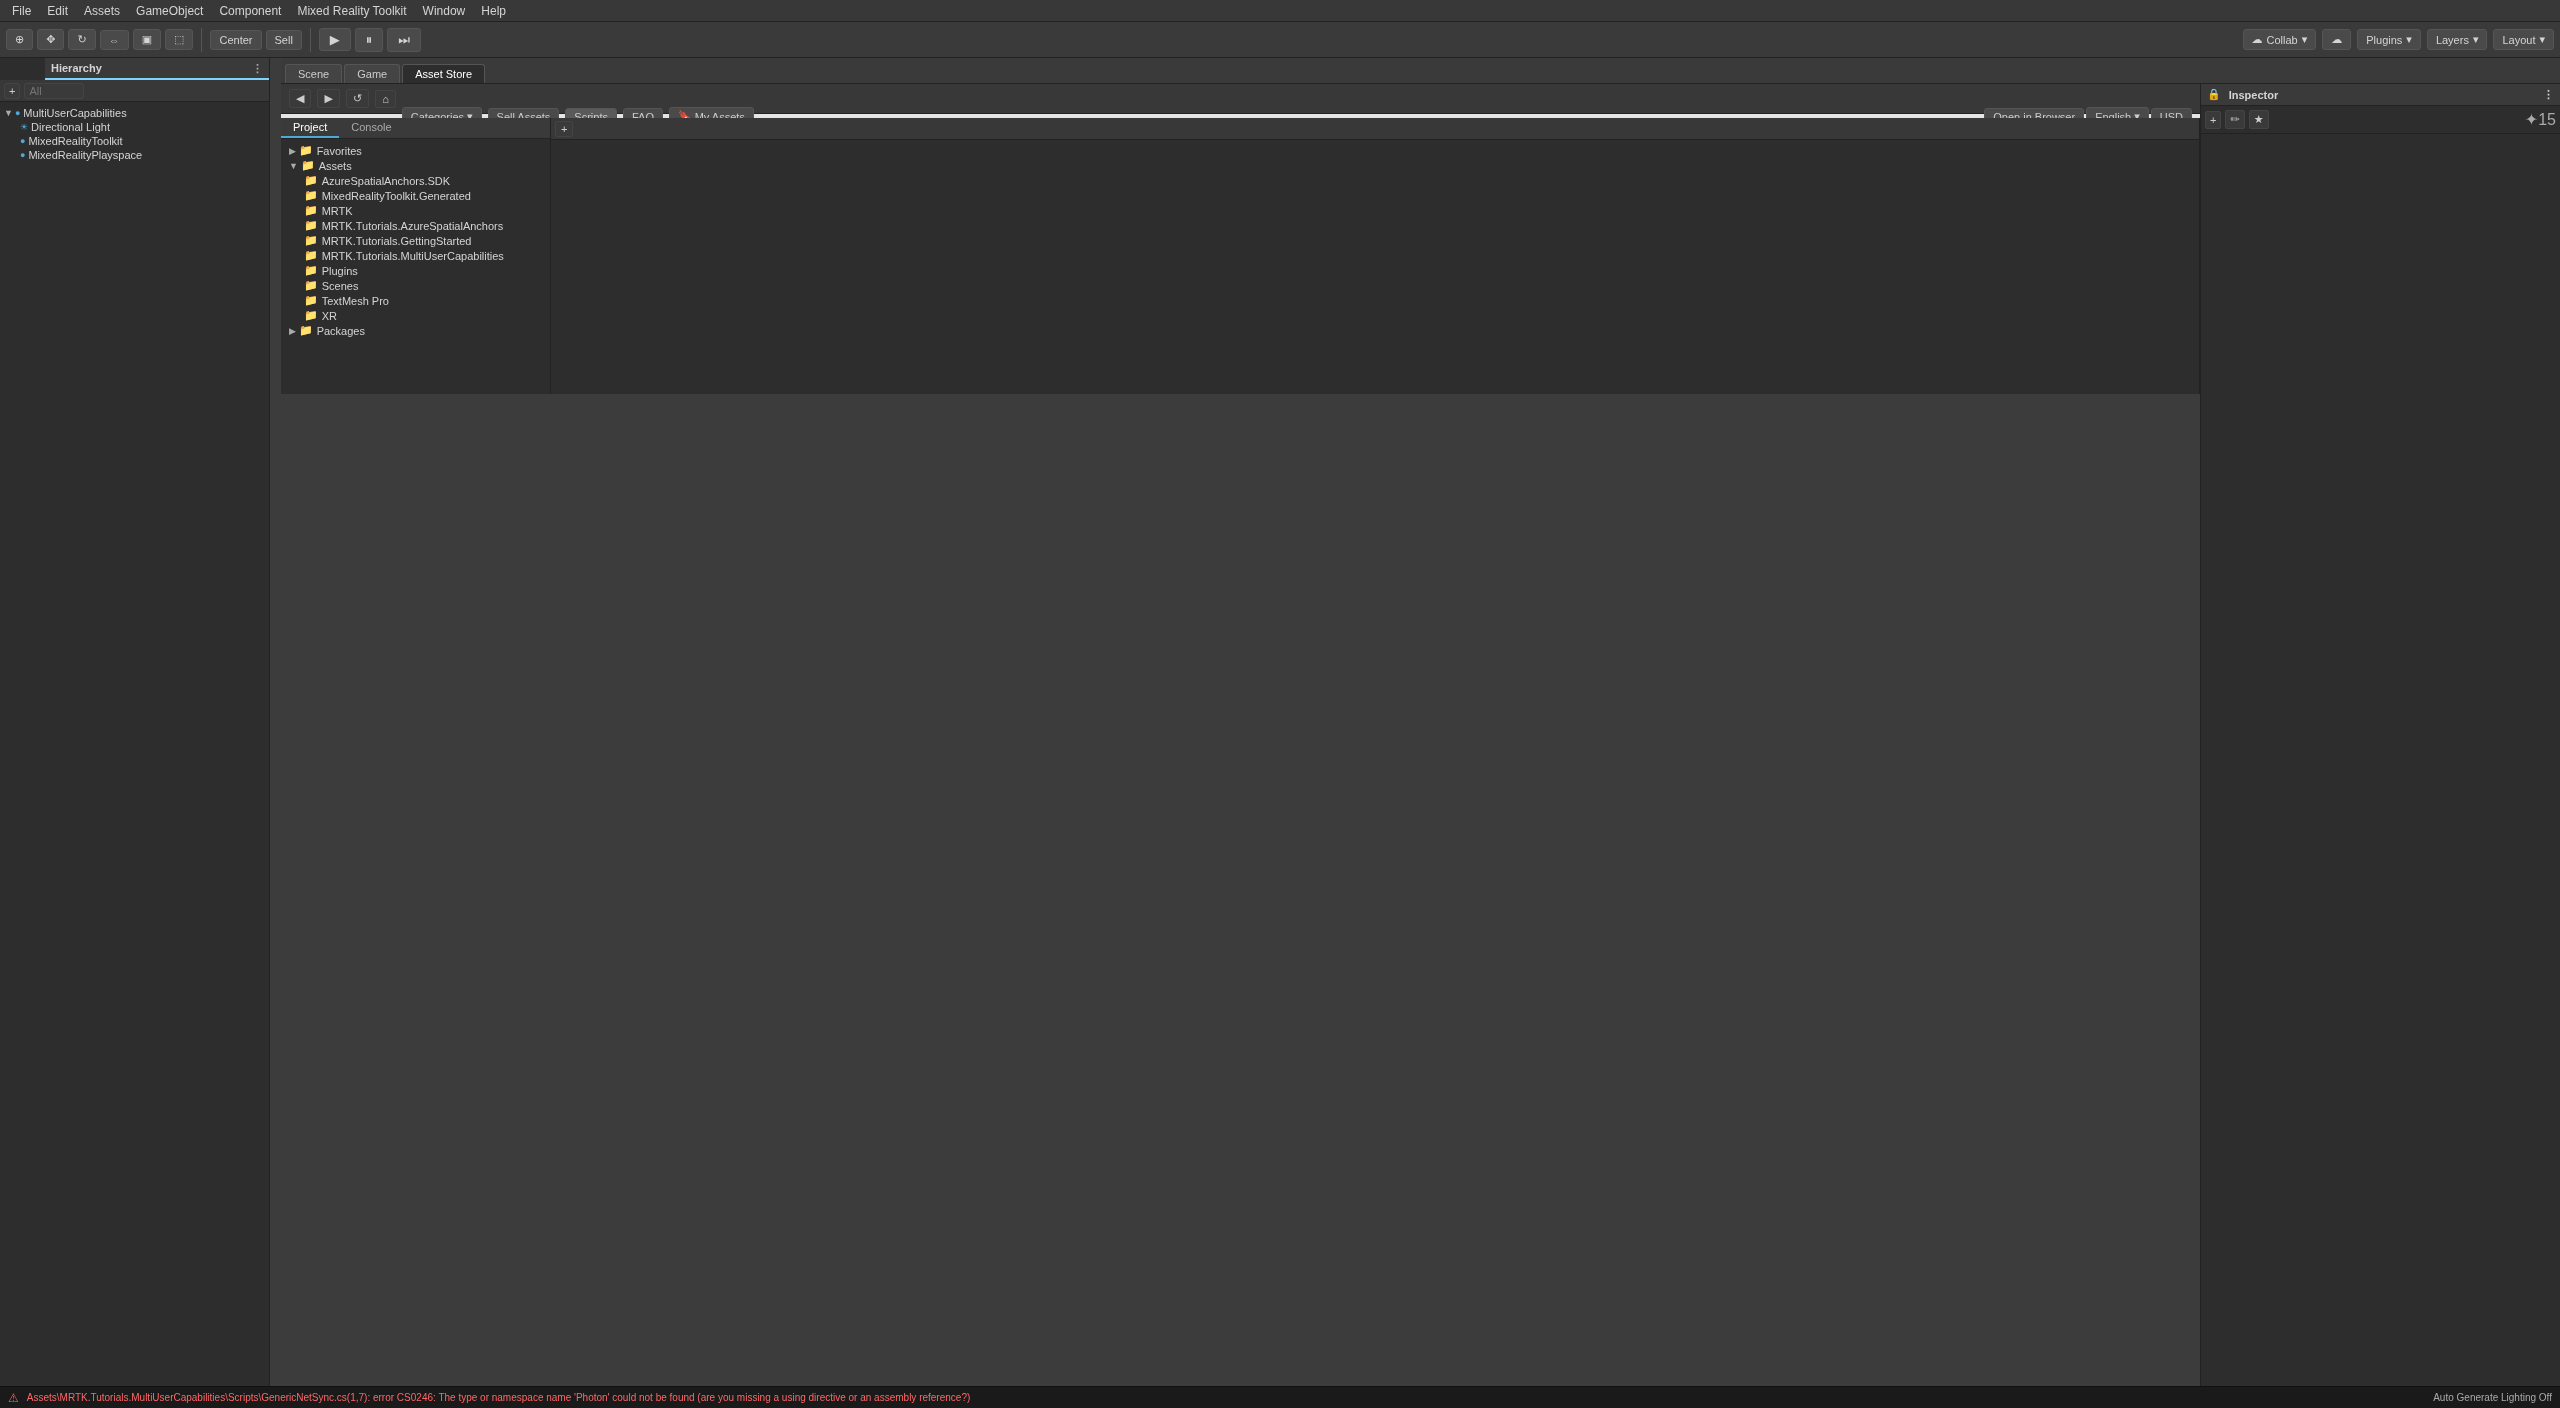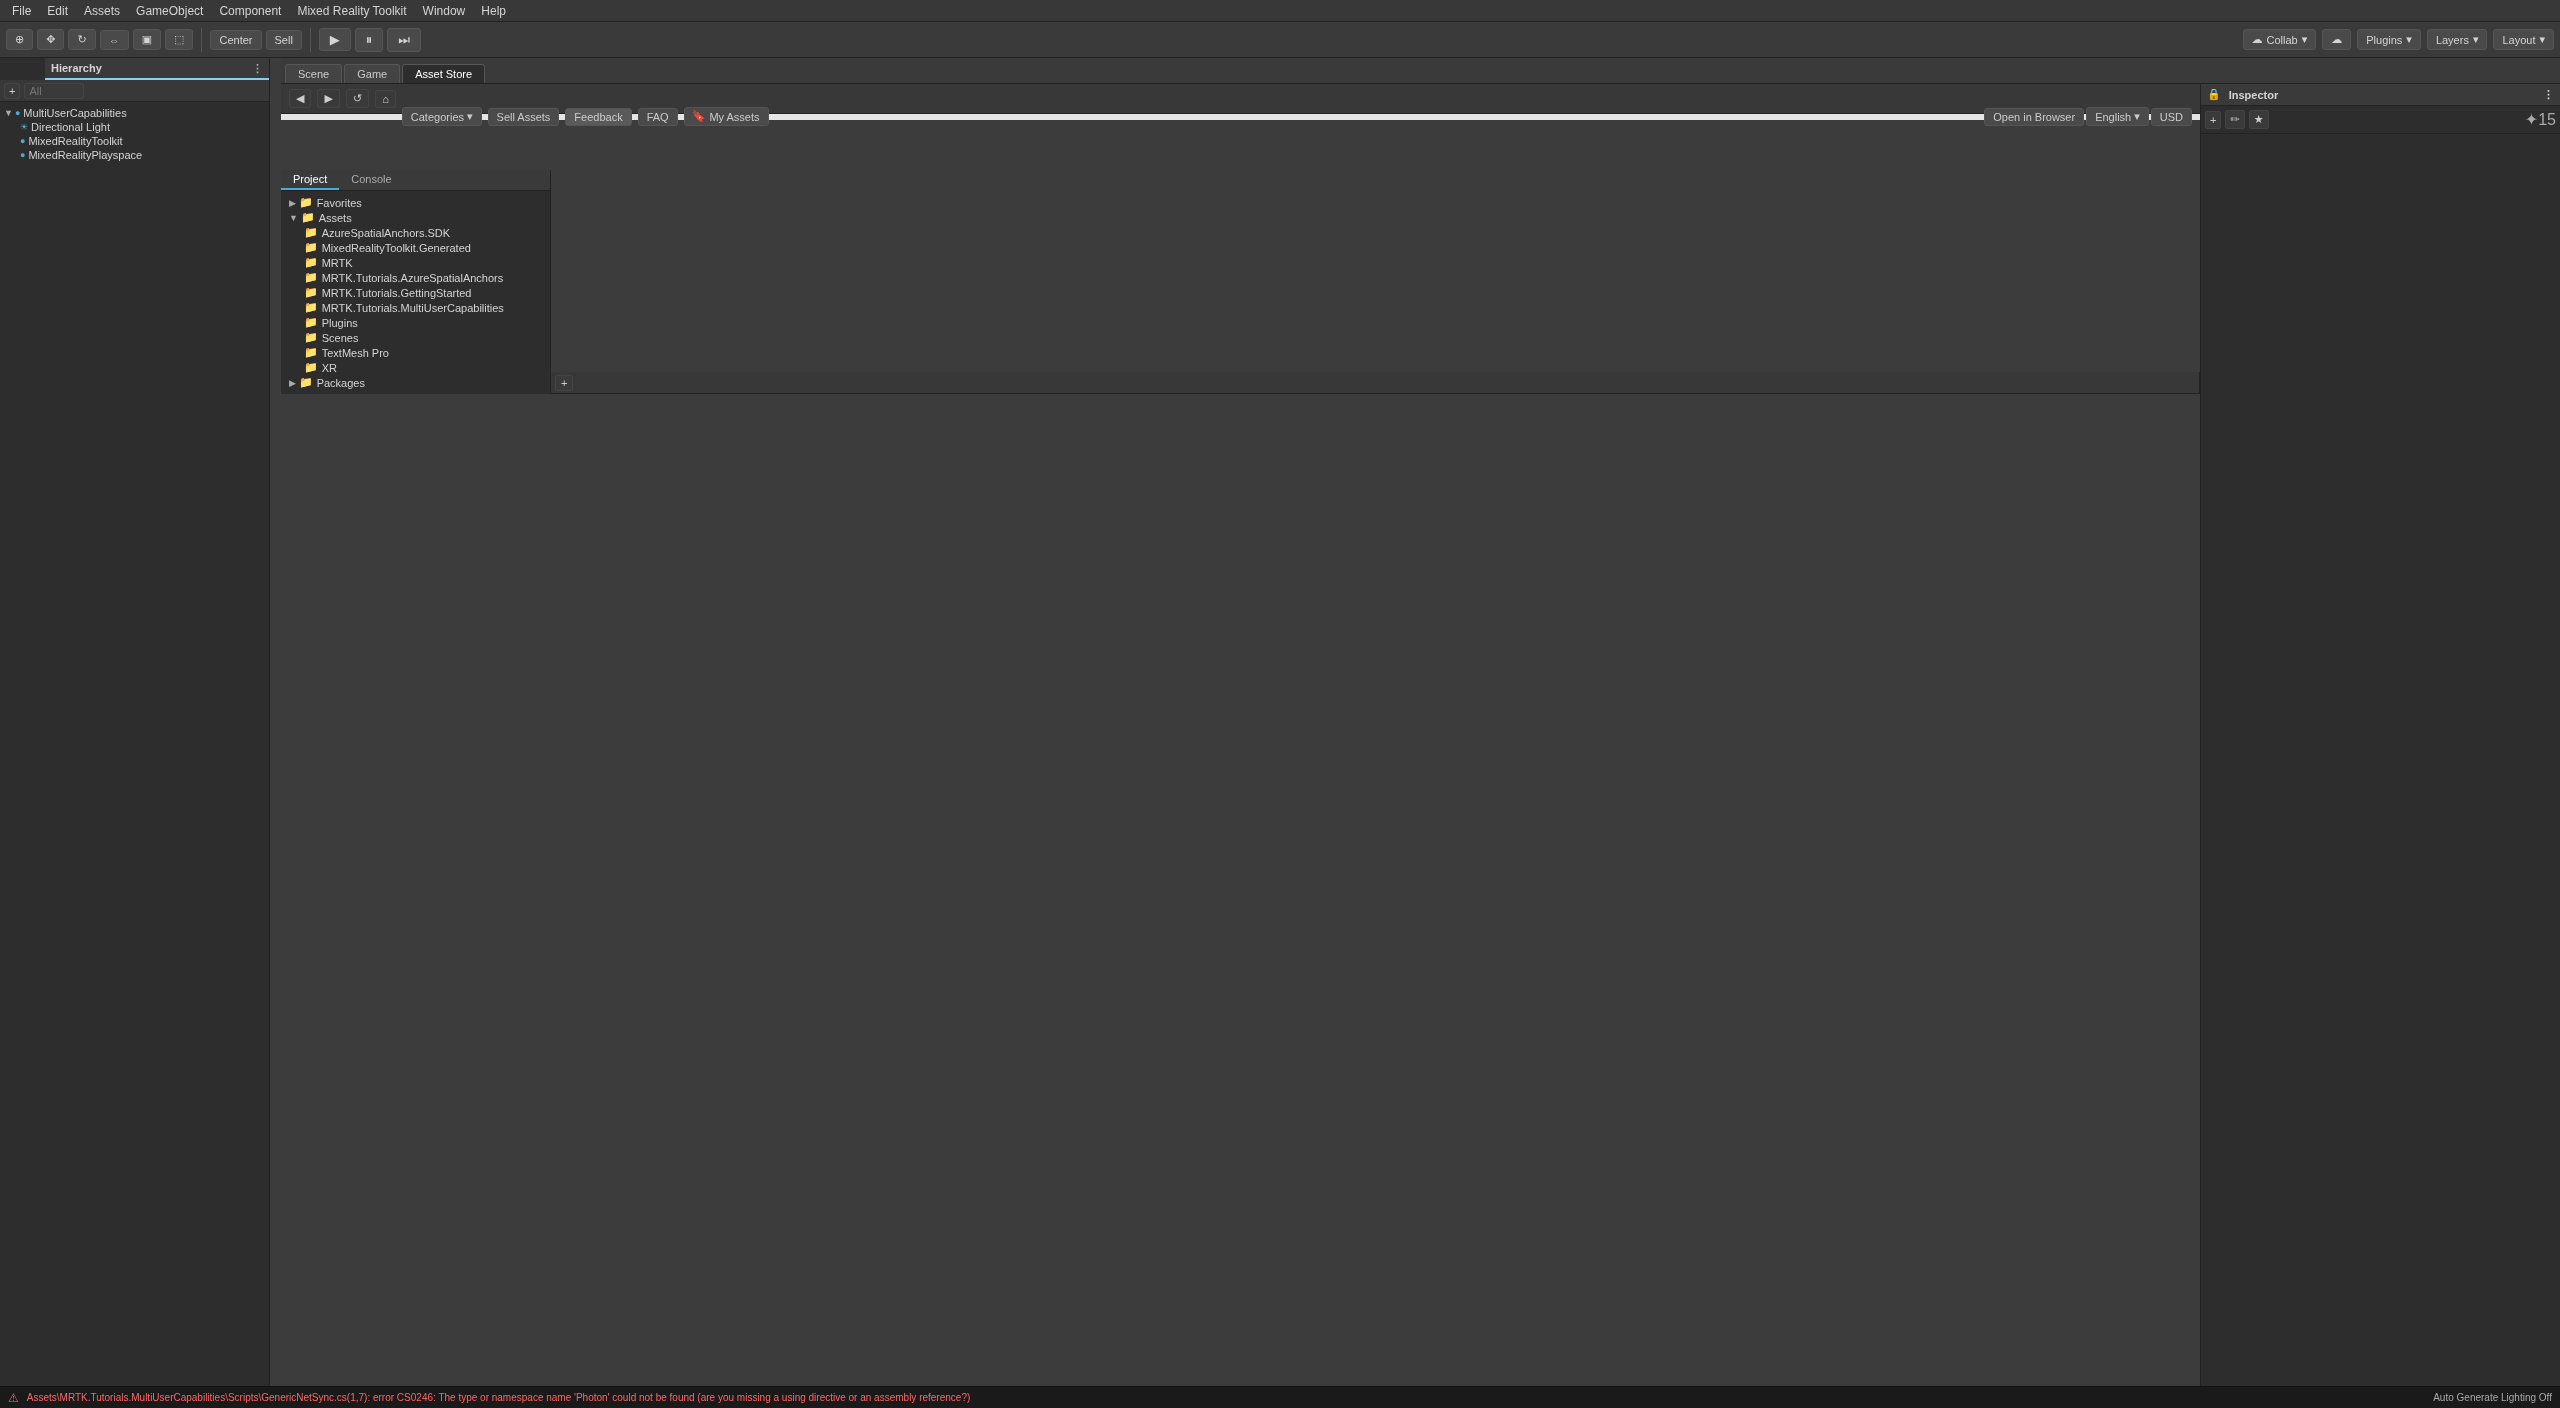--- a/index.html
+++ b/index.html
@@ -176,22 +176,21 @@
       align-items: center;
       justify-content: center;
       position: relative;
       overflow: hidden;
     }
 
     
     .bottom-area {
       height: 280px;
       display: flex;
-      border-top: 6px solid #e5e5e5;
-      align-items: flex-end;
+      border-top: 4px solid #e5e5e5;
     }
     .bottom-left {
       width: 270px;
       background: #2d2d2d;
       border-right: 1px solid #222;
       display: flex;
       flex-direction: column;
     }
     .bottom-tabs {
       display: flex;
@@ -371,21 +370,21 @@
     <div class="center-main">
       <div class="center-content">
 
         <div class="asset-store-toolbar">
           <button class="nav-btn">◀</button>
           <button class="nav-btn">▶</button>
           <button class="nav-btn">↺</button>
           <button class="nav-btn">⌂</button>
           <button class="as-btn"><span>Categories</span> ▾</button>
           <button class="as-btn">Sell Assets</button>
-          <button class="as-btn active">Feedback</button>
+          <button class="as-btn active">Scripts</button>
           <button class="as-btn">FAQ</button>
           <button class="as-btn">🔖 <span>My Assets</span></button>
           <div class="as-right">
             <button class="as-btn">Open in Browser</button>
             <button class="as-btn"><span>English</span> ▾</button>
             <button class="as-btn">USD</button>
           </div>
         </div>
 
         <div class="asset-store-content">

